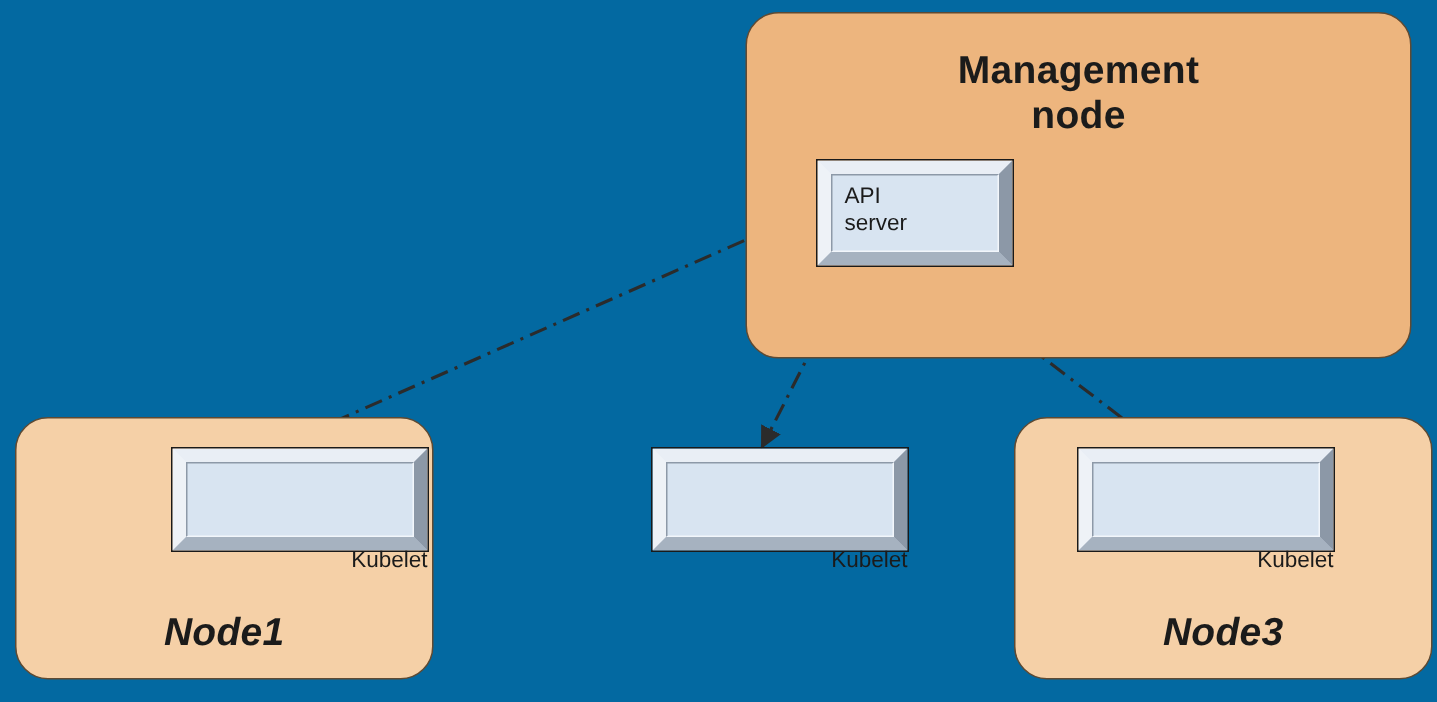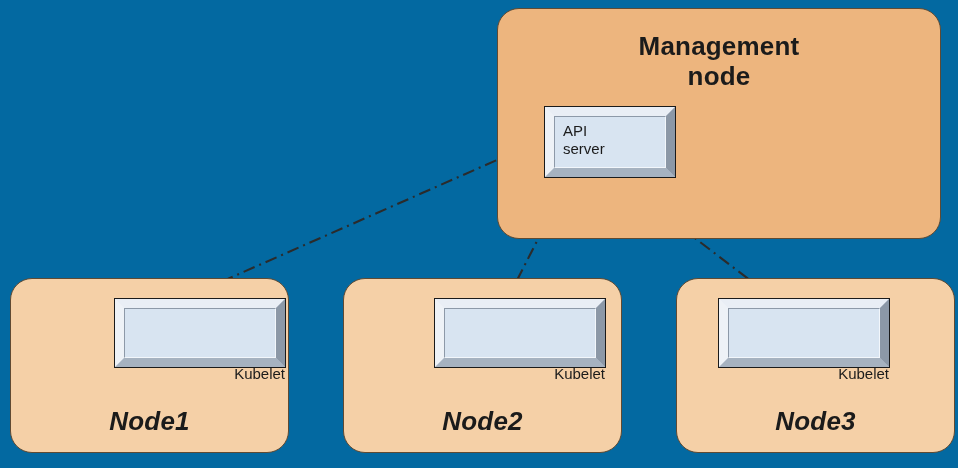--- a/index.html
+++ b/index.html
@@ -199,23 +199,20 @@
     </span>
     <span class="face"></span>
     <span class="plabel">API
 server</span>
   </div>
 
   <div class="group node" id="node1">
     <div class="group-title">Node1</div>
   </div>
 
-  <div class="group node" id="node2">
-    <div class="group-title">Node2</div>
-  </div>
 
   <div class="group node" id="node3">
     <div class="group-title">Node3</div>
   </div>
 
   <div class="plate kubelet centered" id="kubelet1">
     <span class="bev">
       <i class="top"></i>
         <i class="left"></i>
         <i class="right"></i>

